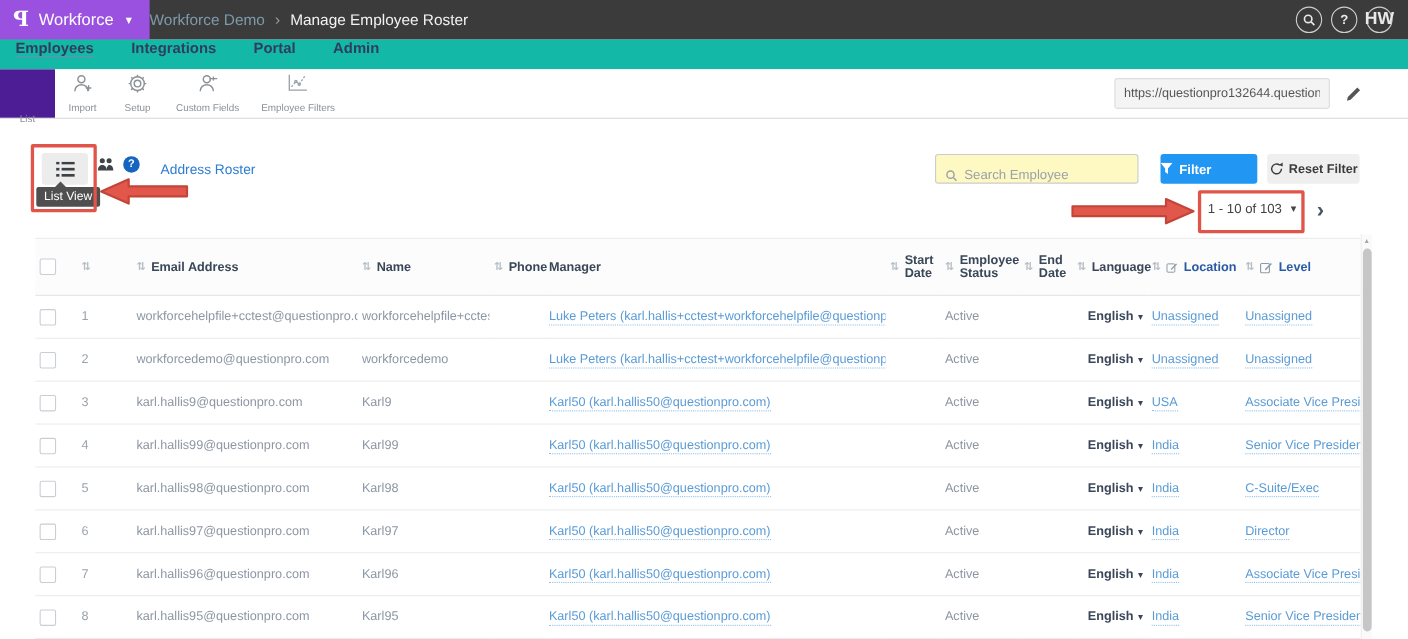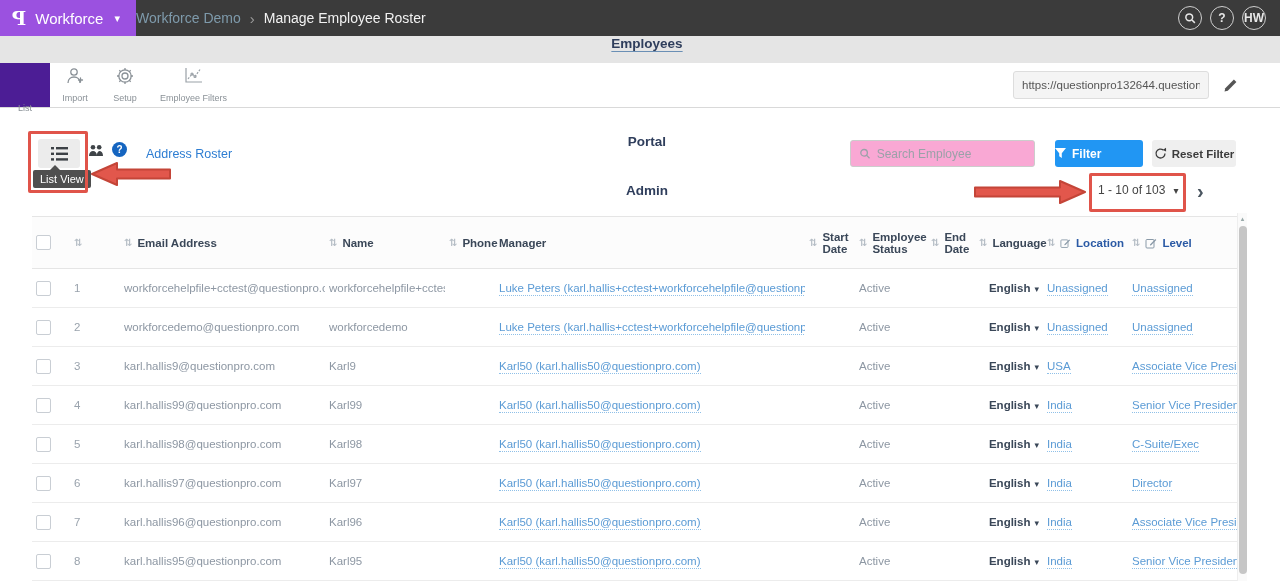--- a/index.html
+++ b/index.html
@@ -13,21 +13,21 @@
   .logo-text { color:#fff; font-size:15px; }
   .logo-caret { color:#fff; font-size:11px; margin-left:2px; }
   .breadcrumb { display:flex; align-items:center; gap:9px; font-size:14px; }
   .crumb-parent { color:#7e9aab; }
   .crumb-sep { color:#9a9a9a; font-size:15px; }
   .crumb-current { color:#f2f2f2; }
   .topbar-right { margin-left:auto; display:flex; gap:8px; margin-right:14px; }
   .circle-btn { width:24px; height:24px; border:1.5px solid #cfcfcf; border-radius:50%; display:flex; align-items:center; justify-content:center; color:#e8e8e8; font-size:12px; font-weight:bold; cursor:pointer; }
 
   
-  .navbar { position:absolute; left:0; top:36px; width:1280px; height:27px; background:#e5e5e5; display:flex; align-items:center; gap:34px; padding-left:14px;flex-direction:column; }
+  .navbar { position:absolute; left:0; top:36px; width:1280px; height:27px; background:#14b8a6; display:flex; align-items:flex-start; gap:34px; padding-left:14px; }
   .nav-tab { font-size:13.5px; font-weight:bold; color:#2f3e5c; cursor:pointer; }
   .nav-tab.active { text-decoration:underline; text-decoration-color:#6a8fb5; text-underline-offset:3px; }
 
   
   .toolbar { position:absolute; left:0; top:63px; width:1280px; height:45px; background:#fff; border-bottom:1px solid #d9d9d9; display:flex; align-items:stretch; }
   .tool { min-width:50px; padding:4px 10px 2px; display:flex; flex-direction:column; align-items:center; justify-content:space-between; cursor:pointer; }
   .tool.active { background:#4c1d95;gap:36px; }
   .tool .t-label { font-size:9px; color:#8a9197; padding-bottom:2px; white-space:nowrap; }
   .toolbar-right { margin-left:auto; display:flex; align-items:center; gap:14px; padding-right:42px; }
   .url-input { width:196px; height:28px; background:#f4f4f4; border:1px solid #ddd; border-radius:3px; font-size:11.5px; color:#555; padding:0 8px; font-family:inherit; }
@@ -41,21 +41,21 @@
   .anno-box { position:absolute; border:3px solid #e0544a; border-radius:2px; pointer-events:none; }
   .box-listview { left:28px; top:131px; width:60px; height:62px; }
   .box-pagination { left:1089px; top:173px; width:97px; height:39px; }
   .anno-arrow { position:absolute; pointer-events:none; }
   .arrow-listview { left:90px; top:161px; }
   .arrow-pagination { left:973px; top:179px; }
   .group-icon-wrap { position:absolute; left:88px; top:143px; cursor:pointer; }
   .help-circle { position:absolute; left:112px; top:142px; width:15px; height:15px; border-radius:50%; background:#1565c0; color:#fff; font-size:10px; font-weight:bold; display:flex; align-items:center; justify-content:center; cursor:pointer; }
   .download-link { position:absolute; left:146px; top:147px; font-size:12.5px; color:#2d7dd2; cursor:pointer; }
 
-  .search-box { position:absolute; left:850px; top:140px; width:185px; height:27px; background:#f9a8d4; border:1px solid #ccc; border-radius:3px; display:flex; align-items:center; padding:0 8px; gap:6px; }
+  .search-box { position:absolute; left:850px; top:140px; width:185px; height:27px; background:#fef9c3; border:1px solid #ccc; border-radius:3px; display:flex; align-items:flex-end; padding:0 8px; gap:6px; }
   .search-box input { border:none; background:transparent; outline:none; font-size:12px; color:#555; width:100%; font-family:inherit; }
   .search-box input::placeholder { color:#9aa1a8; }
   .filter-btn { position:absolute; left:1055px; top:140px; width:88px; height:27px; background:#2196f3; border:none; border-radius:3px; color:#fff; font-size:12px; font-weight:bold; cursor:pointer; display:flex; align-items:center; justify-content:flex-start; gap:6px; font-family:inherit; }
   .reset-btn { position:absolute; left:1152px; top:140px; width:84px; height:27px; background:#efefef; border:none; border-radius:3px; color:#3c3c3c; font-size:11.5px; font-weight:bold; cursor:pointer; display:flex; align-items:center; justify-content:center; gap:5px; font-family:inherit; }
 
   
   .page-range { position:absolute; left:1098px; top:183px; font-size:12px; color:#444; display:flex; align-items:center; gap:8px; cursor:pointer; }
   .page-range .caret { font-size:10px; color:#444; }
   .next-page { position:absolute; left:1197px; top:181px; font-size:20px; color:#4a5560; font-weight:bold; cursor:pointer; line-height:20px; }
 
@@ -97,21 +97,21 @@
     <div class="topbar-right">
       <div class="circle-btn">
         <svg width="12" height="12" viewBox="0 0 16 16" fill="none" stroke="#e8e8e8" stroke-width="2">
             <circle cx="7" cy="7" r="4.5"></circle>
             <path d="M10.6 10.6 L14.5 14.5"></path>
           </svg>
       </div>
       <div class="circle-btn">
           <span>?</span>
         </div>
-      <div class="circle-btn" style="font-size:12px;">
+      <div class="circle-btn" style="font-size:16px;">
           <span>HW</span>
         </div>
     </div>
   </div>
 
   <div class="navbar">
     <span class="nav-tab active">Employees</span>
     <span class="nav-tab">Integrations</span>
     <span class="nav-tab">Portal</span>
     <span class="nav-tab">Admin</span>
@@ -139,20 +139,28 @@
         </svg>
       <span class="t-label">Import</span>
     </div>
     <div class="tool">
       <svg width="18" height="18" viewBox="0 0 18 18" fill="none" stroke="#8a9197" stroke-width="1.3">
           <circle cx="9" cy="9" r="3"></circle>
           <circle cx="9" cy="9" r="6.2"></circle>
           <path d="M9 1 v2.2 M9 14.8 v2.2 M1 9 h2.2 M14.8 9 h2.2 M3.3 3.3 l1.6 1.6 M13.1 13.1 l1.6 1.6 M14.7 3.3 l-1.6 1.6 M4.9 13.1 l-1.6 1.6"></path>
         </svg>
       <span class="t-label">Setup</span>
+    </div>
+    <div class="tool">
+      <svg width="20" height="18" viewBox="0 0 20 18" fill="none" stroke="#8a9197" stroke-width="1.3">
+          <circle cx="9" cy="5" r="3.2"></circle>
+          <path d="M3 16 c0-4 3-6 6-6 s6 2 6 6"></path>
+          <path d="M12 4.5 h6 M15 3.2 v2.6" stroke-linecap="round"></path>
+        </svg>
+      <span class="t-label">Custom Fields</span>
     </div>
     <div class="tool">
       <svg width="20" height="17" viewBox="0 0 20 17" fill="none" stroke="#9aa1a7" stroke-width="1.2">
           <path d="M2 1 v14 h16"></path>
           <path d="M4 12 l4-5 3 2.5 5-7" stroke-dasharray="2 1.4"></path>
           <circle cx="8" cy="7" r="1"></circle>
           <circle cx="11" cy="9.5" r="1"></circle>
         </svg>
       <span class="t-label">Employee Filters</span>
     </div>

